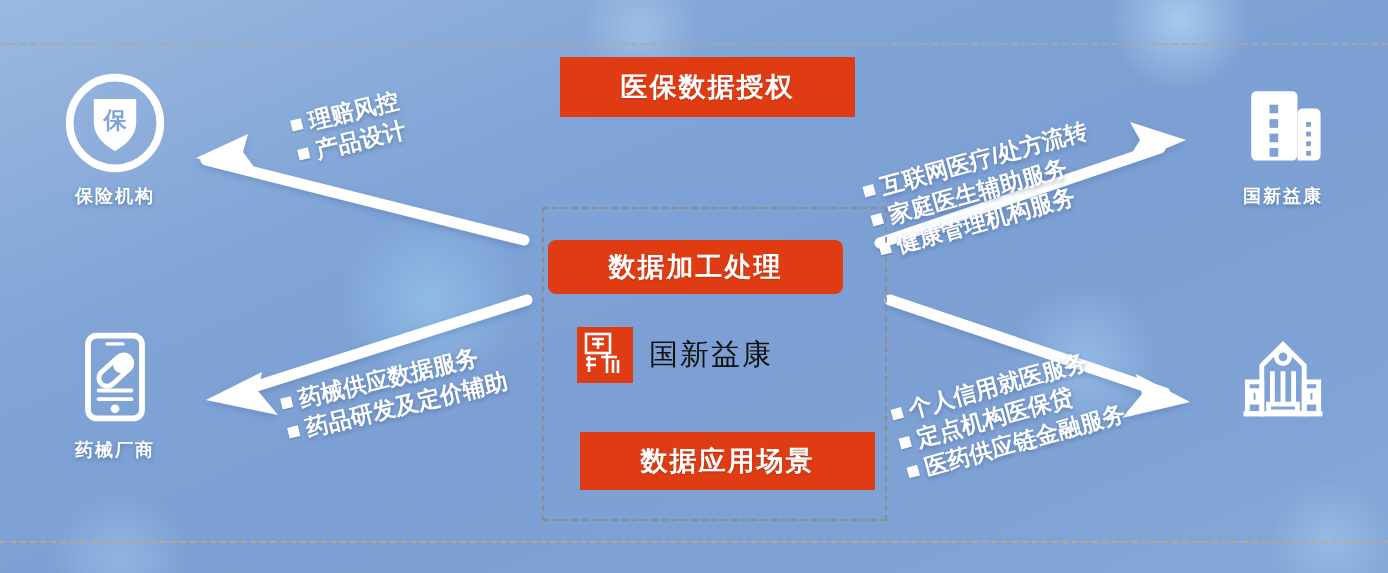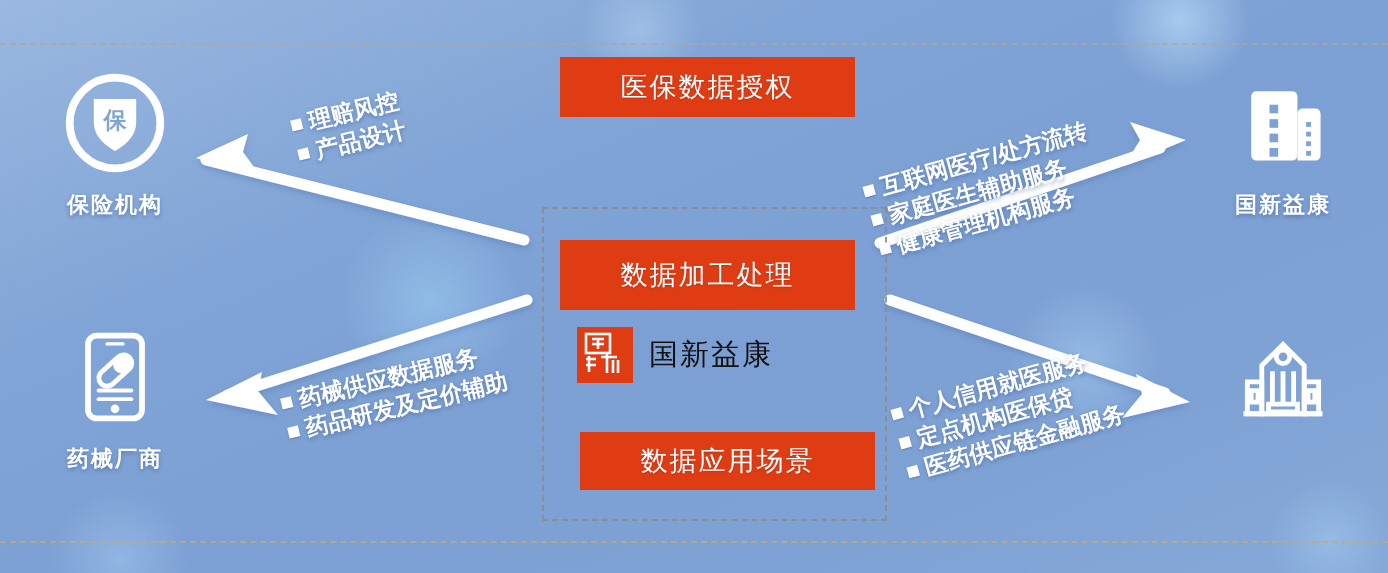--- a/index.html
+++ b/index.html
@@ -29,43 +29,43 @@
   
   .center-box{
     position:absolute;left:542px;top:207px;width:345px;height:314px;
     border:2px dashed #8d8d8d;opacity:.9;box-sizing:border-box;
   }
 
   
   .banner{
     position:absolute;background:#e03c14;color:#fff;
     display:flex;align-items:center;justify-content:center;
-    font-size:27px;font-weight:normal;letter-spacing:2px;
+    font-size:27px;font-weight:bold;letter-spacing:2px;
     text-shadow:0 1px 2px rgba(0,0,0,.18);
     font-family:"Liberation Sans","DejaVu Sans",sans-serif;
     text-align:center;
   }
   #banner-top{left:560px;top:57px;width:295px;height:60px;}
-  #banner-mid{left:560px;top:240px;width:295px;height:70px;}
+  #banner-mid{left:548px;top:240px;width:295px;height:54px;border-radius:8px;}
   #banner-bot{left:580px;top:432px;width:295px;height:58px;}
 
   
   .brand{position:absolute;left:577px;top:327px;width:260px;height:56px;
          display:flex;align-items:center;gap:16px;}
   .brand-mark{width:56px;height:56px;background:#e03c14;position:relative;flex:0 0 auto;}
   .brand-mark svg{position:absolute;inset:0;}
   .brand-name{font-size:29px;font-weight:normal;color:#111;letter-spacing:2px;
               font-family:"Liberation Sans","DejaVu Sans",sans-serif;}
 
   
   .node{position:absolute;width:210px;display:flex;flex-direction:column;
         align-items:center;}
   .node .ico{width:110px;height:110px;display:flex;align-items:center;justify-content:center;}
   .node .ico svg{display:block;}
-  .node .node-label{margin-top:12px;color:#fff;font-size:22px;font-weight:bold;
+  .node .node-label{margin-top:6px;color:#fff;font-size:18px;font-weight:bold;
         letter-spacing:2px;text-shadow:0 2px 4px rgba(40,70,120,.45);
         font-family:Liberation Sans, sans-serif;white-space:nowrap;}
   #node-insurance{left:10px;top:68px;}
   #node-medical{left:1178px;top:68px;}
   #node-pharma{left:10px;top:322px;}
   #node-finance{left:1178px;top:325px;}
 
   
   .labels{position:absolute;color:#fff;font-weight:bold;
           text-shadow:0 2px 4px rgba(45,75,125,.45);

